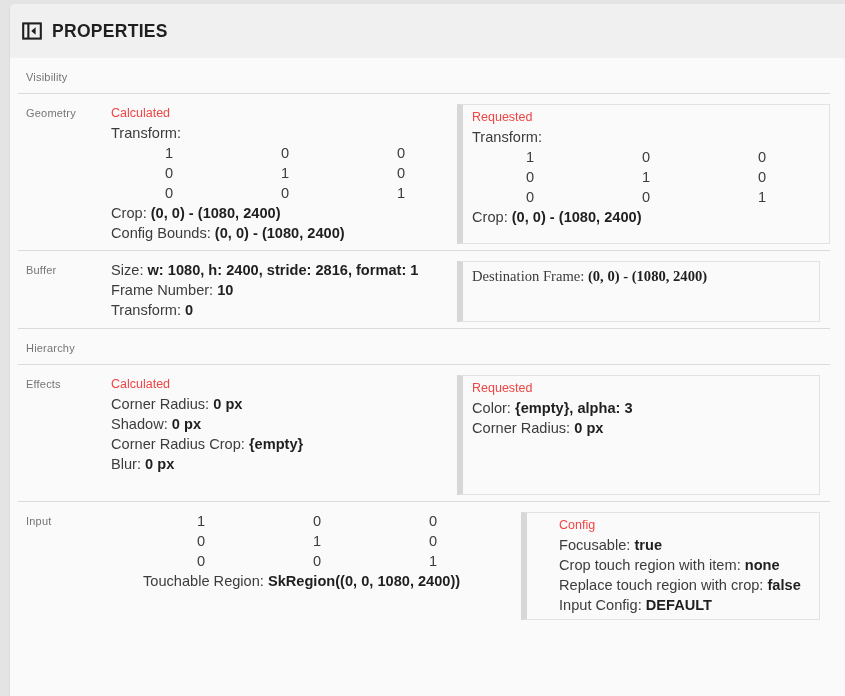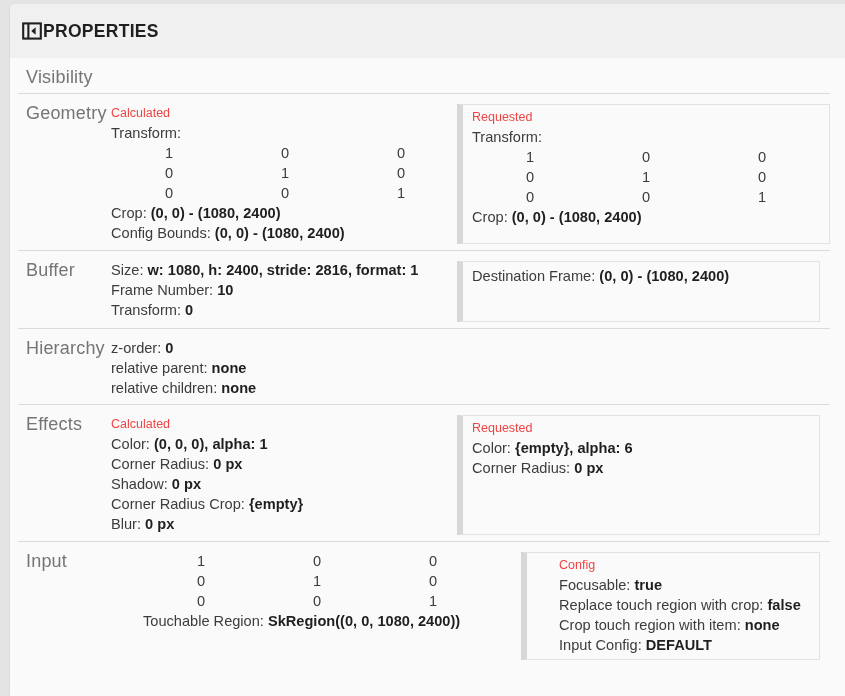--- a/index.html
+++ b/index.html
@@ -13,45 +13,45 @@
     position:absolute;left:10px;top:4px;right:0;bottom:0;
     background:#fafafa;border-top-left-radius:5px;overflow:hidden;
     box-shadow:0 1px 2px rgba(0,0,0,.12);
   }
   .panel-header{
     height:54px;background:#f0f0f0;
     display:flex;align-items:center;padding-left:11px;box-sizing:border-box;
   }
   .panel-header .icon{width:22px;height:22px;display:inline-flex;color:#1f1f1f;cursor:pointer;}
   .panel-title{
-    font-size:17.5px;font-weight:700;color:#1f1f1f;letter-spacing:.3px;
+    margin-left:9px;font-size:17.5px;font-weight:700;color:#1f1f1f;letter-spacing:.3px;
   }
   .content{height:calc(100% - 54px);padding:0 15px 0 8px;box-sizing:border-box;overflow:hidden;}
   .section{
     display:grid;grid-template-columns:93px 346px 1fr;
     padding:9px 0 6px 0;border-bottom:1px solid #dadada;align-items:start;
   }
   .section:last-child{border-bottom:none;gap:32px;}
   .sec-label{
-    padding-left:8px;color:#757575;font-size:18px;line-height:20px;letter-spacing:.2px;
+    padding-left:8px;color:#757575;font-size:11px;line-height:20px;letter-spacing:.2px;
   }
   .lines{font-size:14.6px;color:#3c3c3c;line-height:20px;}
   .line{white-space:nowrap;}
   .v{font-weight:700;color:#1f1f1f;}
   .group-label{font-size:12.5px;color:#ef4444;line-height:20px;}
   .mrow{display:grid;grid-template-columns:116px 116px 116px;}
   .mcell{text-align:center;line-height:20px;}
   .rbox{
     margin-top:1px;margin-right:10px;
     background:#fafafa;border:1px solid #e2e2e2;border-left:6px solid #d7d7d7;
     padding:2px 9px 4px;box-sizing:border-box;
   }
   .rbox .mrow{grid-template-columns:116px 116px 116px;}
   .rbox-geometry{min-height:140px;}
-  .rbox-buffer{min-height:61px;}
+  .rbox-buffer{min-height:61px;font-family:Liberation Serif, serif;}
   .rbox-effects{min-height:120px;}
   .rbox-input{min-height:104px;padding-left:32px;}
 </style>
 </head>
 <body>
 
 <div class="panel">
 
   <div class="panel-header">
     <span class="icon">
@@ -143,44 +143,26 @@
       <div class="rbox rbox-buffer lines">
         <div class="line" style="padding-top:2px;">
           <span>Destination Frame:</span>
           <span class="v">(0, 0) - (1080, 2400)</span>
         </div>
       </div>
     </div>
 
     <div class="section">
       <div class="sec-label">Hierarchy</div>
-      <div class="lines" style="grid-column:2 / span 2;">
-        <div class="line">
-          <span>z-order:</span>
-          <span class="v">0</span>
-        </div>
-        <div class="line">
-          <span>relative parent:</span>
-          <span class="v">none</span>
-        </div>
-        <div class="line">
-          <span>relative children:</span>
-          <span class="v">none</span>
-        </div>
-      </div>
     </div>
 
     <div class="section">
       <div class="sec-label">Effects</div>
       <div class="lines">
         <div class="group-label">Calculated</div>
-        <div class="line">
-          <span>Color:</span>
-          <span class="v">(0, 0, 0), alpha: 1</span>
-        </div>
         <div class="line">
           <span>Corner Radius:</span>
           <span class="v">0 px</span>
         </div>
         <div class="line">
           <span>Shadow:</span>
           <span class="v">0 px</span>
         </div>
         <div class="line">
           <span>Corner Radius Crop:</span>
@@ -188,21 +170,21 @@
         </div>
         <div class="line">
           <span>Blur:</span>
           <span class="v">0 px</span>
         </div>
       </div>
       <div class="rbox rbox-effects lines">
         <div class="group-label">Requested</div>
         <div class="line">
           <span>Color:</span>
-          <span class="v">{empty}, alpha: 6</span>
+          <span class="v">{empty}, alpha: 3</span>
         </div>
         <div class="line">
           <span>Corner Radius:</span>
           <span class="v">0 px</span>
         </div>
       </div>
     </div>
 
     <div class="section">
       <div class="sec-label">Input</div>
@@ -227,28 +209,28 @@
           <span class="v">SkRegion((0, 0, 1080, 2400))</span>
         </div>
       </div>
       <div class="rbox rbox-input lines">
         <div class="group-label">Config</div>
         <div class="line">
           <span>Focusable:</span>
           <span class="v">true</span>
         </div>
         <div class="line">
+          <span>Crop touch region with item:</span>
+          <span class="v">none</span>
+        </div>
+        <div class="line">
           <span>Replace touch region with crop:</span>
           <span class="v">false</span>
         </div>
         <div class="line">
-          <span>Crop touch region with item:</span>
-          <span class="v">none</span>
-        </div>
-        <div class="line">
           <span>Input Config:</span>
           <span class="v">DEFAULT</span>
         </div>
       </div>
     </div>
 
   </div>
 </div>
 
 </body></html>

